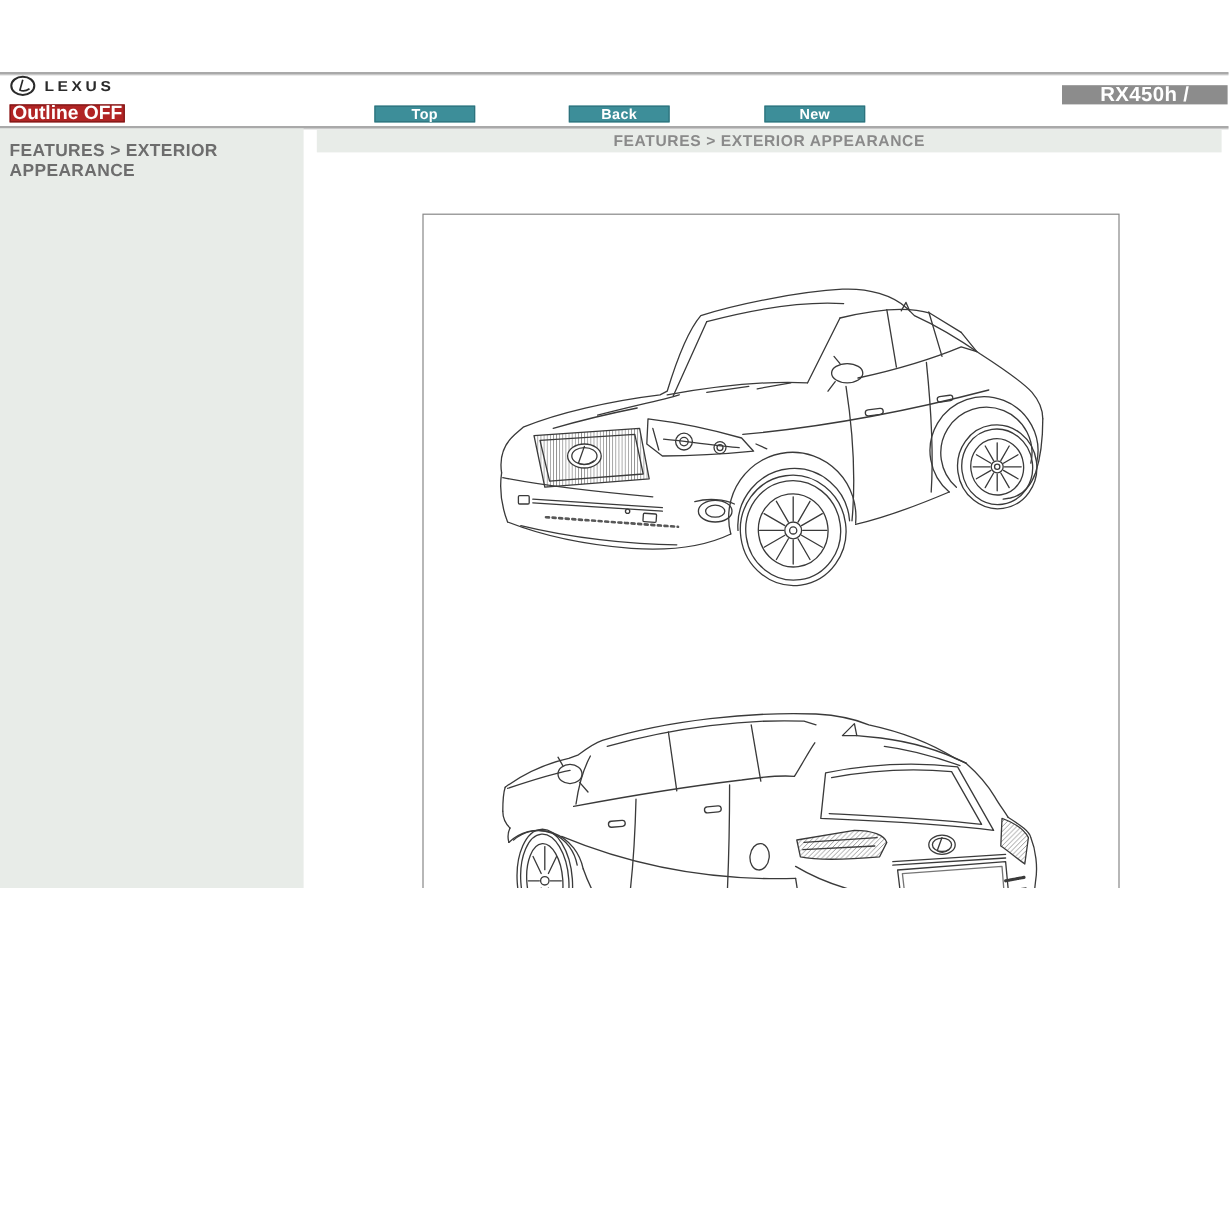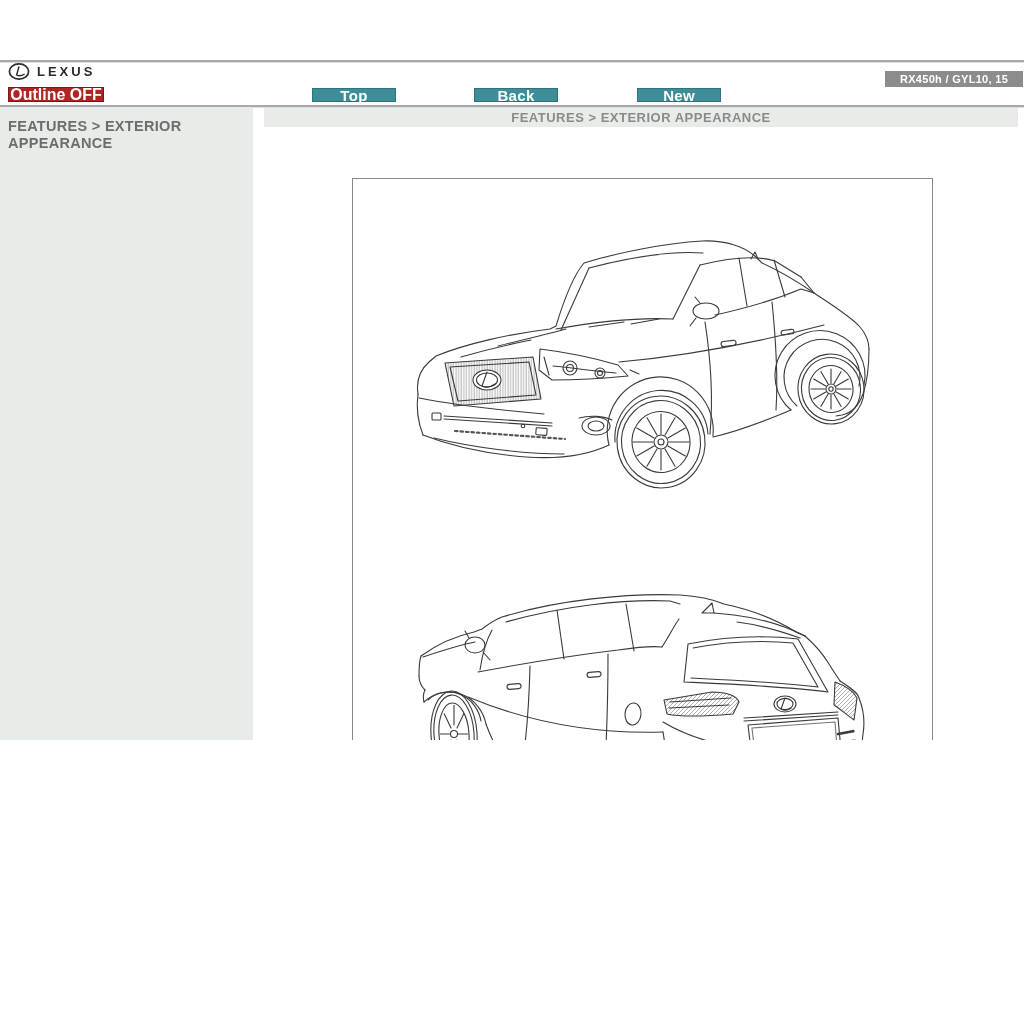--- a/index.html
+++ b/index.html
@@ -9,28 +9,28 @@
       box-shadow:0 1px 0 #dedede;}
   .hr1{top:60px;}
   .hr2{top:105px;}
 
   .brand{position:absolute;left:8px;top:62px;display:flex;align-items:center;height:19px;}
   .brand-word{margin-left:5px;font-size:13px;font-weight:bold;letter-spacing:3px;
       color:#2b2b2b;transform:scaleY(.92);}
   .title{position:absolute;left:150px;top:66px;font-size:15px;font-weight:bold;
       color:var(--accent-red);letter-spacing:.2px;}
   .model-badge{position:absolute;left:885px;top:71px;width:138px;height:16px;
-      background:var(--badge-gray);color:#fff;font-size:11px;font-weight:bold;
+      background:var(--badge-gray);color:#fff;font-size:17px;font-weight:bold;
       text-align:center;line-height:16px;letter-spacing:.3px;}
   .outline-btn{position:absolute;left:8px;top:87px;width:96px;height:15px;
       background:var(--accent-red);color:#fff;font-size:16px;font-weight:bold;
       border:1px solid #7d1717;box-sizing:border-box;line-height:12px;padding:0;
       font-family:"Liberation Sans",sans-serif;cursor:pointer;}
   .nav-btn{position:absolute;top:88px;width:84px;height:14px;background:var(--button-teal);
-      color:#fff;font-size:15px;font-weight:bold;border:1px solid #2d727c;
+      color:#fff;font-size:12px;font-weight:bold;border:1px solid #2d727c;
       box-sizing:border-box;line-height:11px;padding:0;letter-spacing:.3px;
       font-family:"Liberation Sans",sans-serif;cursor:pointer;}
   .nav-top{left:312px;} .nav-back{left:474px;} .nav-new{left:637px;}
 
   .sidebar{position:absolute;left:0;top:107px;width:253px;height:854px;
       background:var(--band-bg);}
   .crumb{margin:11px 0 0 8px;width:206px;font-size:14.5px;font-weight:bold;
       color:var(--sidebar-text);line-height:17px;letter-spacing:.3px;cursor:pointer;}
 
   .heading-band{position:absolute;left:264px;top:108px;width:754px;height:19px;

